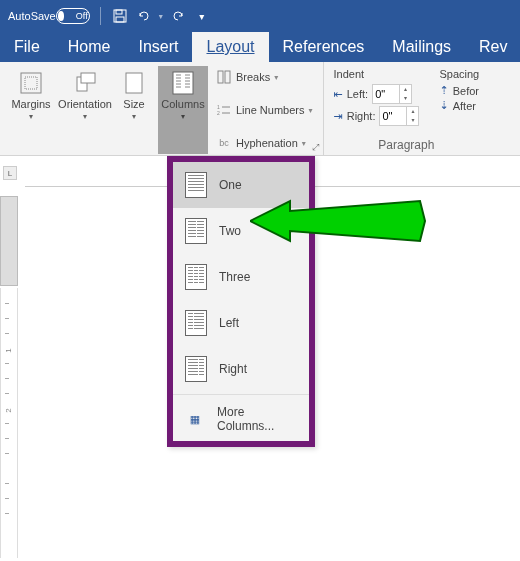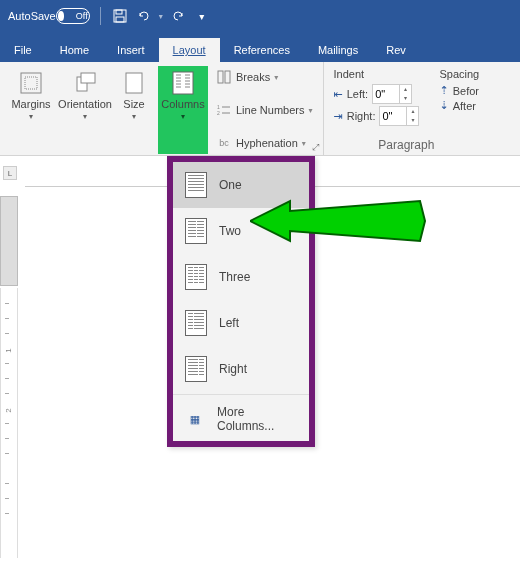--- a/index.html
+++ b/index.html
@@ -5,29 +5,29 @@
 *{margin:0;padding:0;box-sizing:border-box;font-family:'Segoe UI',Arial,sans-serif;}
 body{width:520px;height:561px;overflow:hidden;background:#fff;}
 .titlebar{background:#2b579a;height:32px;display:flex;align-items:center;padding:0 8px;color:#fff;gap:6px;}
 .autosave{display:flex;align-items:center;font-size:11px;}
 .toggle{width:34px;height:16px;border:1px solid #fff;border-radius:8px;display:flex;align-items:center;padding:1px;position:relative;}
 .toggle-dot{width:10px;height:10px;background:#fff;border-radius:50%;}
 .toggle-txt{font-size:9px;color:#fff;margin-left:12px;}
 .title-sep{width:1px;height:18px;background:rgba(255,255,255,0.4);margin:0 4px;}
 .title-icon{width:18px;height:18px;display:flex;align-items:center;justify-content:center;cursor:pointer;}
 .tabstrip{background:#2b579a;height:30px;display:flex;align-items:flex-end;}
-.tab{padding:6px 14px;font-size:11px;color:#fff;cursor:pointer;}
+.tab{padding:6px 14px;font-size:16px;color:#fff;cursor:pointer;}
 .tab.active{background:#f3f3f3;color:#2b579a;text-decoration:underline;}
 .ribbon{height:94px;background:#f3f3f3;border-bottom:1px solid #d4d4d4;display:flex;}
 .ribbon-group{display:flex;flex-direction:column;justify-content:space-between;padding:4px 6px 2px;height:94px;position:relative;}
 .group-divider{border-right:1px solid #d4d4d4;}
 .group-top{display:flex;gap:4px;}
 .group-top-column{display:flex;flex-direction:column;gap:11px;}
 .bigbtn{display:flex;flex-direction:column;align-items:center;justify-content:flex-start;width:50px;padding:4px 2px;cursor:pointer;gap:2px;}
-.bigbtn.active{background:#22c55e;}
+.bigbtn.active{background:#a3a3a3;}
 .bigbtn-icon{width:28px;height:26px;display:flex;align-items:center;justify-content:center;}
 .bigbtn-label{font-size:11px;color:#444;text-align:center;line-height:1.1;}
 .smallrow{display:flex;align-items:center;gap:4px;height:22px;font-size:11px;color:#444;cursor:pointer;padding:0 4px;}
 .smallrow-icon{width:16px;height:16px;display:flex;align-items:center;justify-content:center;}
 .chevron{font-size:8px;opacity:0.6;}
 .group-name{font-size:12px;color:#666;text-align:center;padding-bottom:2px;}
 .indent-spacing{display:flex;gap:20px;padding:2px 4px;}
 .is-col{display:flex;flex-direction:column;gap:2px;}
 .is-header{font-size:11px;color:#444;margin-bottom:2px;}
 .is-row{display:flex;align-items:center;gap:4px;font-size:11px;color:#444;}

